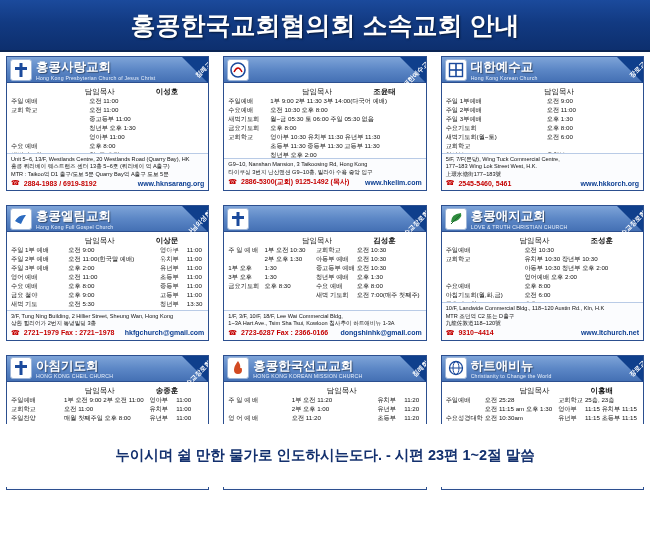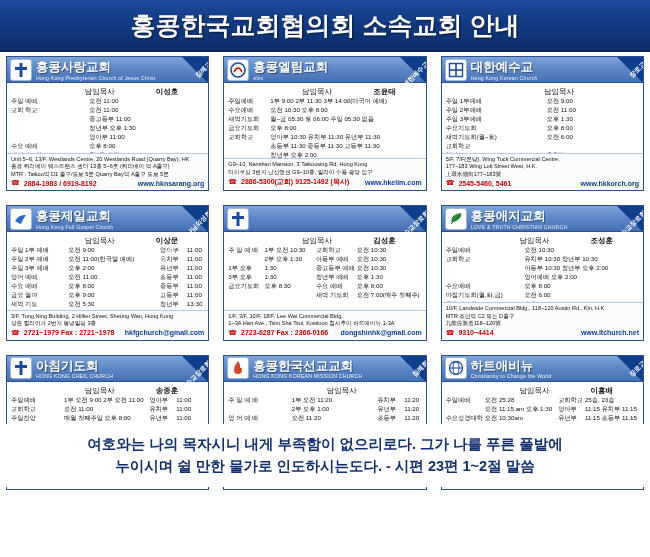--- a/index.html
+++ b/index.html
@@ -208,21 +208,20 @@
         </div>
       </div>
       <div class="card">
         <div class="card-head">
           <span class="logo">
             <svg width="18" height="18" viewBox="0 0 18 18">
               <circle cx="9" cy="9" r="7" fill="none" stroke="#1b4a9c" stroke-width="1.6"></circle>
               <path d="M5 11 Q9 3 13 11" fill="none" stroke="#c40000" stroke-width="1.4"></path>
             </svg>
           </span>
-          <span class="head-names"><span class="ch-name">홍콩엘림교회</span><span class="ch-name-en" style="display:block">elim</span></span>
           <span class="corner"></span>
           <span class="corner-label">대한예수교</span>
         </div>
         <div class="pastor"><span>담임목사</span> <b>조윤태</b></div>
         <div class="body">
           <div style="display:flex;gap:4px">
             <div style="flex:1 1 auto;min-width:0">
               <table class="sched">
                 <tbody>
                   <tr>
@@ -343,21 +342,21 @@
           </div>
         </div>
       </div>
       <div class="card">
         <div class="card-head">
           <span class="logo">
             <svg width="18" height="18" viewBox="0 0 18 18">
               <path d="M3 11 Q7 4 14 5 Q11 9 9 14 Q6 13 3 11Z" fill="#2c6bc0"></path>
             </svg>
           </span>
-          <span class="head-names"><span class="ch-name">홍콩제일교회</span><span class="ch-name-en" style="display:block">Hong Kong Full Gospel Church</span></span>
+          <span class="head-names"><span class="ch-name">홍콩엘림교회</span><span class="ch-name-en" style="display:block">Hong Kong Full Gospel Church</span></span>
           <span class="corner"></span>
           <span class="corner-label">기독교대한하나님의성회</span>
         </div>
         <div class="pastor"><span>담임목사</span> <b>이상문</b></div>
         <div class="body">
           <div style="display:flex;gap:4px">
             <div style="flex:1 1 auto;min-width:0">
               <table class="sched">
                 <tbody>
                   <tr>
@@ -860,20 +859,19 @@
           <div class="phone-row">
             <span class="phone-icon">☎</span>
             <span class="tel">2545~9901 / 9951</span>
             <span class="web">www.hkcentral.org</span>
           </div>
         </div>
       </div>
     </div>
 
   <div class="footer">
-    <div class="verse-line">여호와는 나의 목자시니 내게 부족함이 없으리로다. 그가 나를 푸른 풀밭에</div>
     <div class="verse-line">
       <span>누이시며 쉴 만한 물가로 인도하시는도다.</span>
       <span class="verse-ref">- 시편 23편 1~2절 말씀</span>
     </div>
   </div>
 
 </div>
 
 </body></html>

